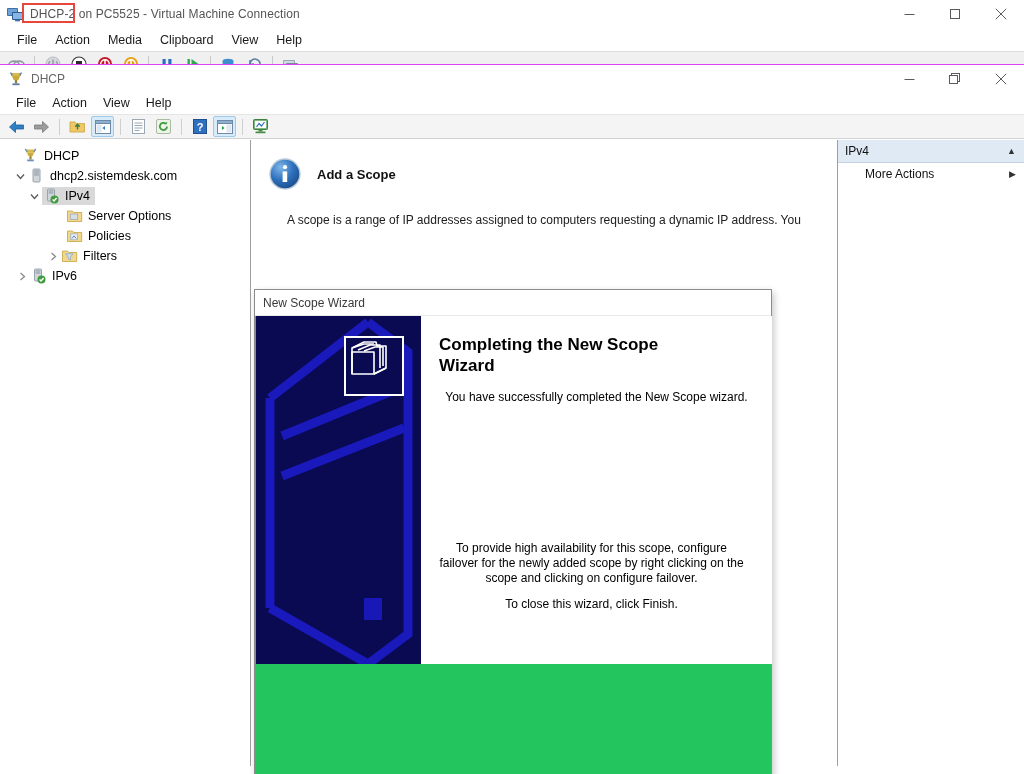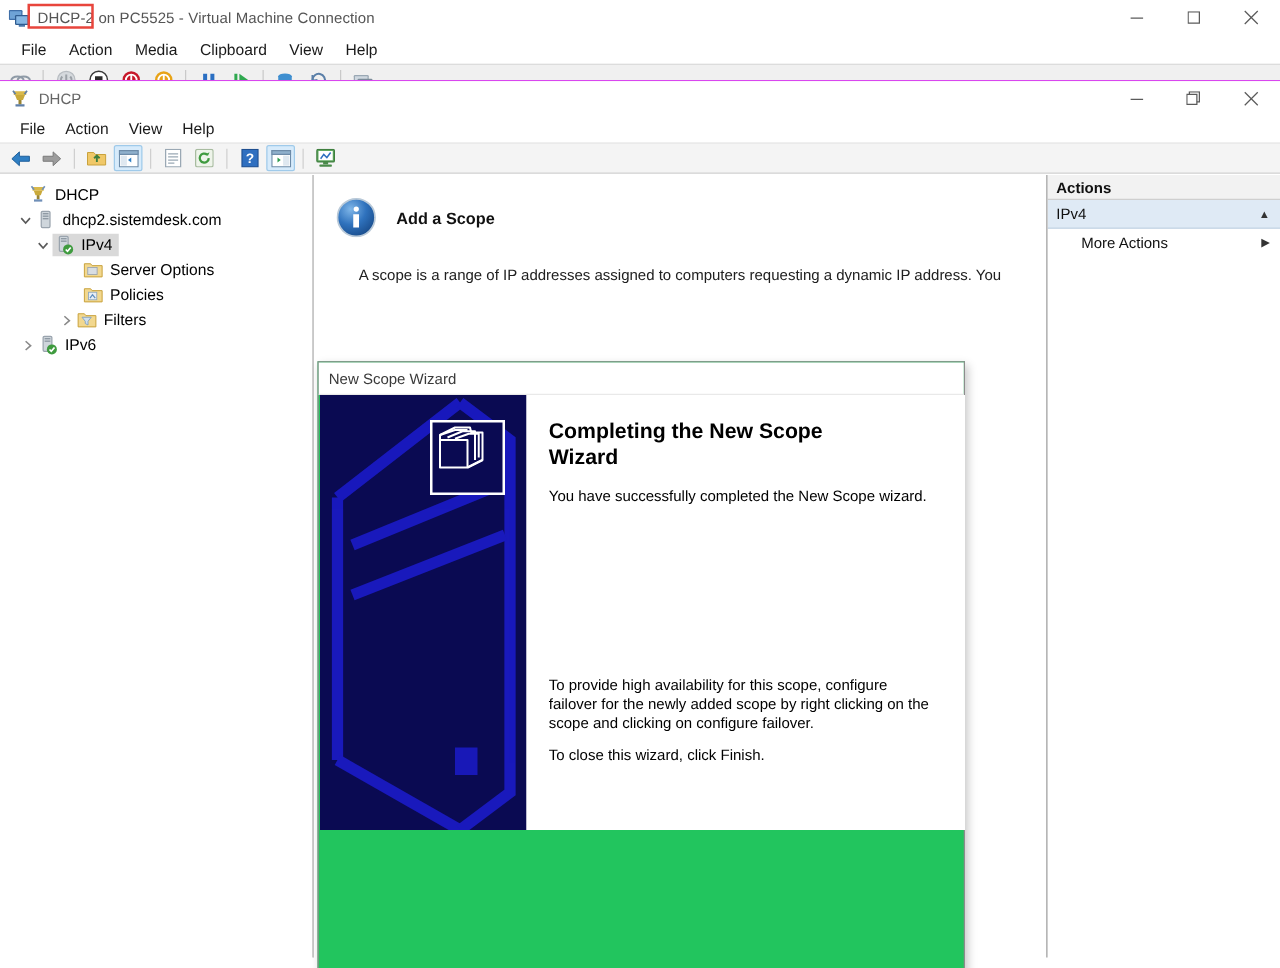--- a/index.html
+++ b/index.html
@@ -243,20 +243,21 @@
   .wiz-h1 {
     font-size: 17px; font-weight: bold; color: #000000;
     line-height: 21px;
     margin: 0 0 14px 0;
     max-width: 260px;
   }
   .wiz-p {
     font-size: 12px; color: #000000;
     line-height: 15px;
     margin: 0 0 14px 0;
+    text-align: center;
   }
   .wiz-p.block2 { position: absolute; left: 18px; top: 225px; width: 305px; }
   .wiz-p.block3 { position: absolute; left: 18px; top: 281px; width: 305px; }
 
   .wiz-footer {
     position: absolute;
     left: 1px; bottom: 1px;
     width: 516px; height: 48px;
     background: #f0f0f0;
     border-top: 1px solid #dfdfdf;
@@ -650,21 +651,20 @@
               <circle cx="16" cy="9.2" r="2.1" fill="#ffffff"></circle>
               <path d="M13.6 13.4 h4.6 v10.6 h-4.6 z" fill="#ffffff"></path>
             </svg>
           </span>
           <span class="scope-title">Add a Scope</span>
         </div>
         <div class="scope-desc">A scope is a range of IP addresses assigned to computers requesting a dynamic IP address. You</div>
       </div>
 
       <div class="pane-actions">
-        <div class="actions-header">Actions</div>
         <div class="action-group-head">
           <span>IPv4</span>
           <span class="caret">▲</span>
         </div>
         <div class="action-item">
           <span>More Actions</span>
           <span class="caret">▶</span>
         </div>
       </div>
     </div>

